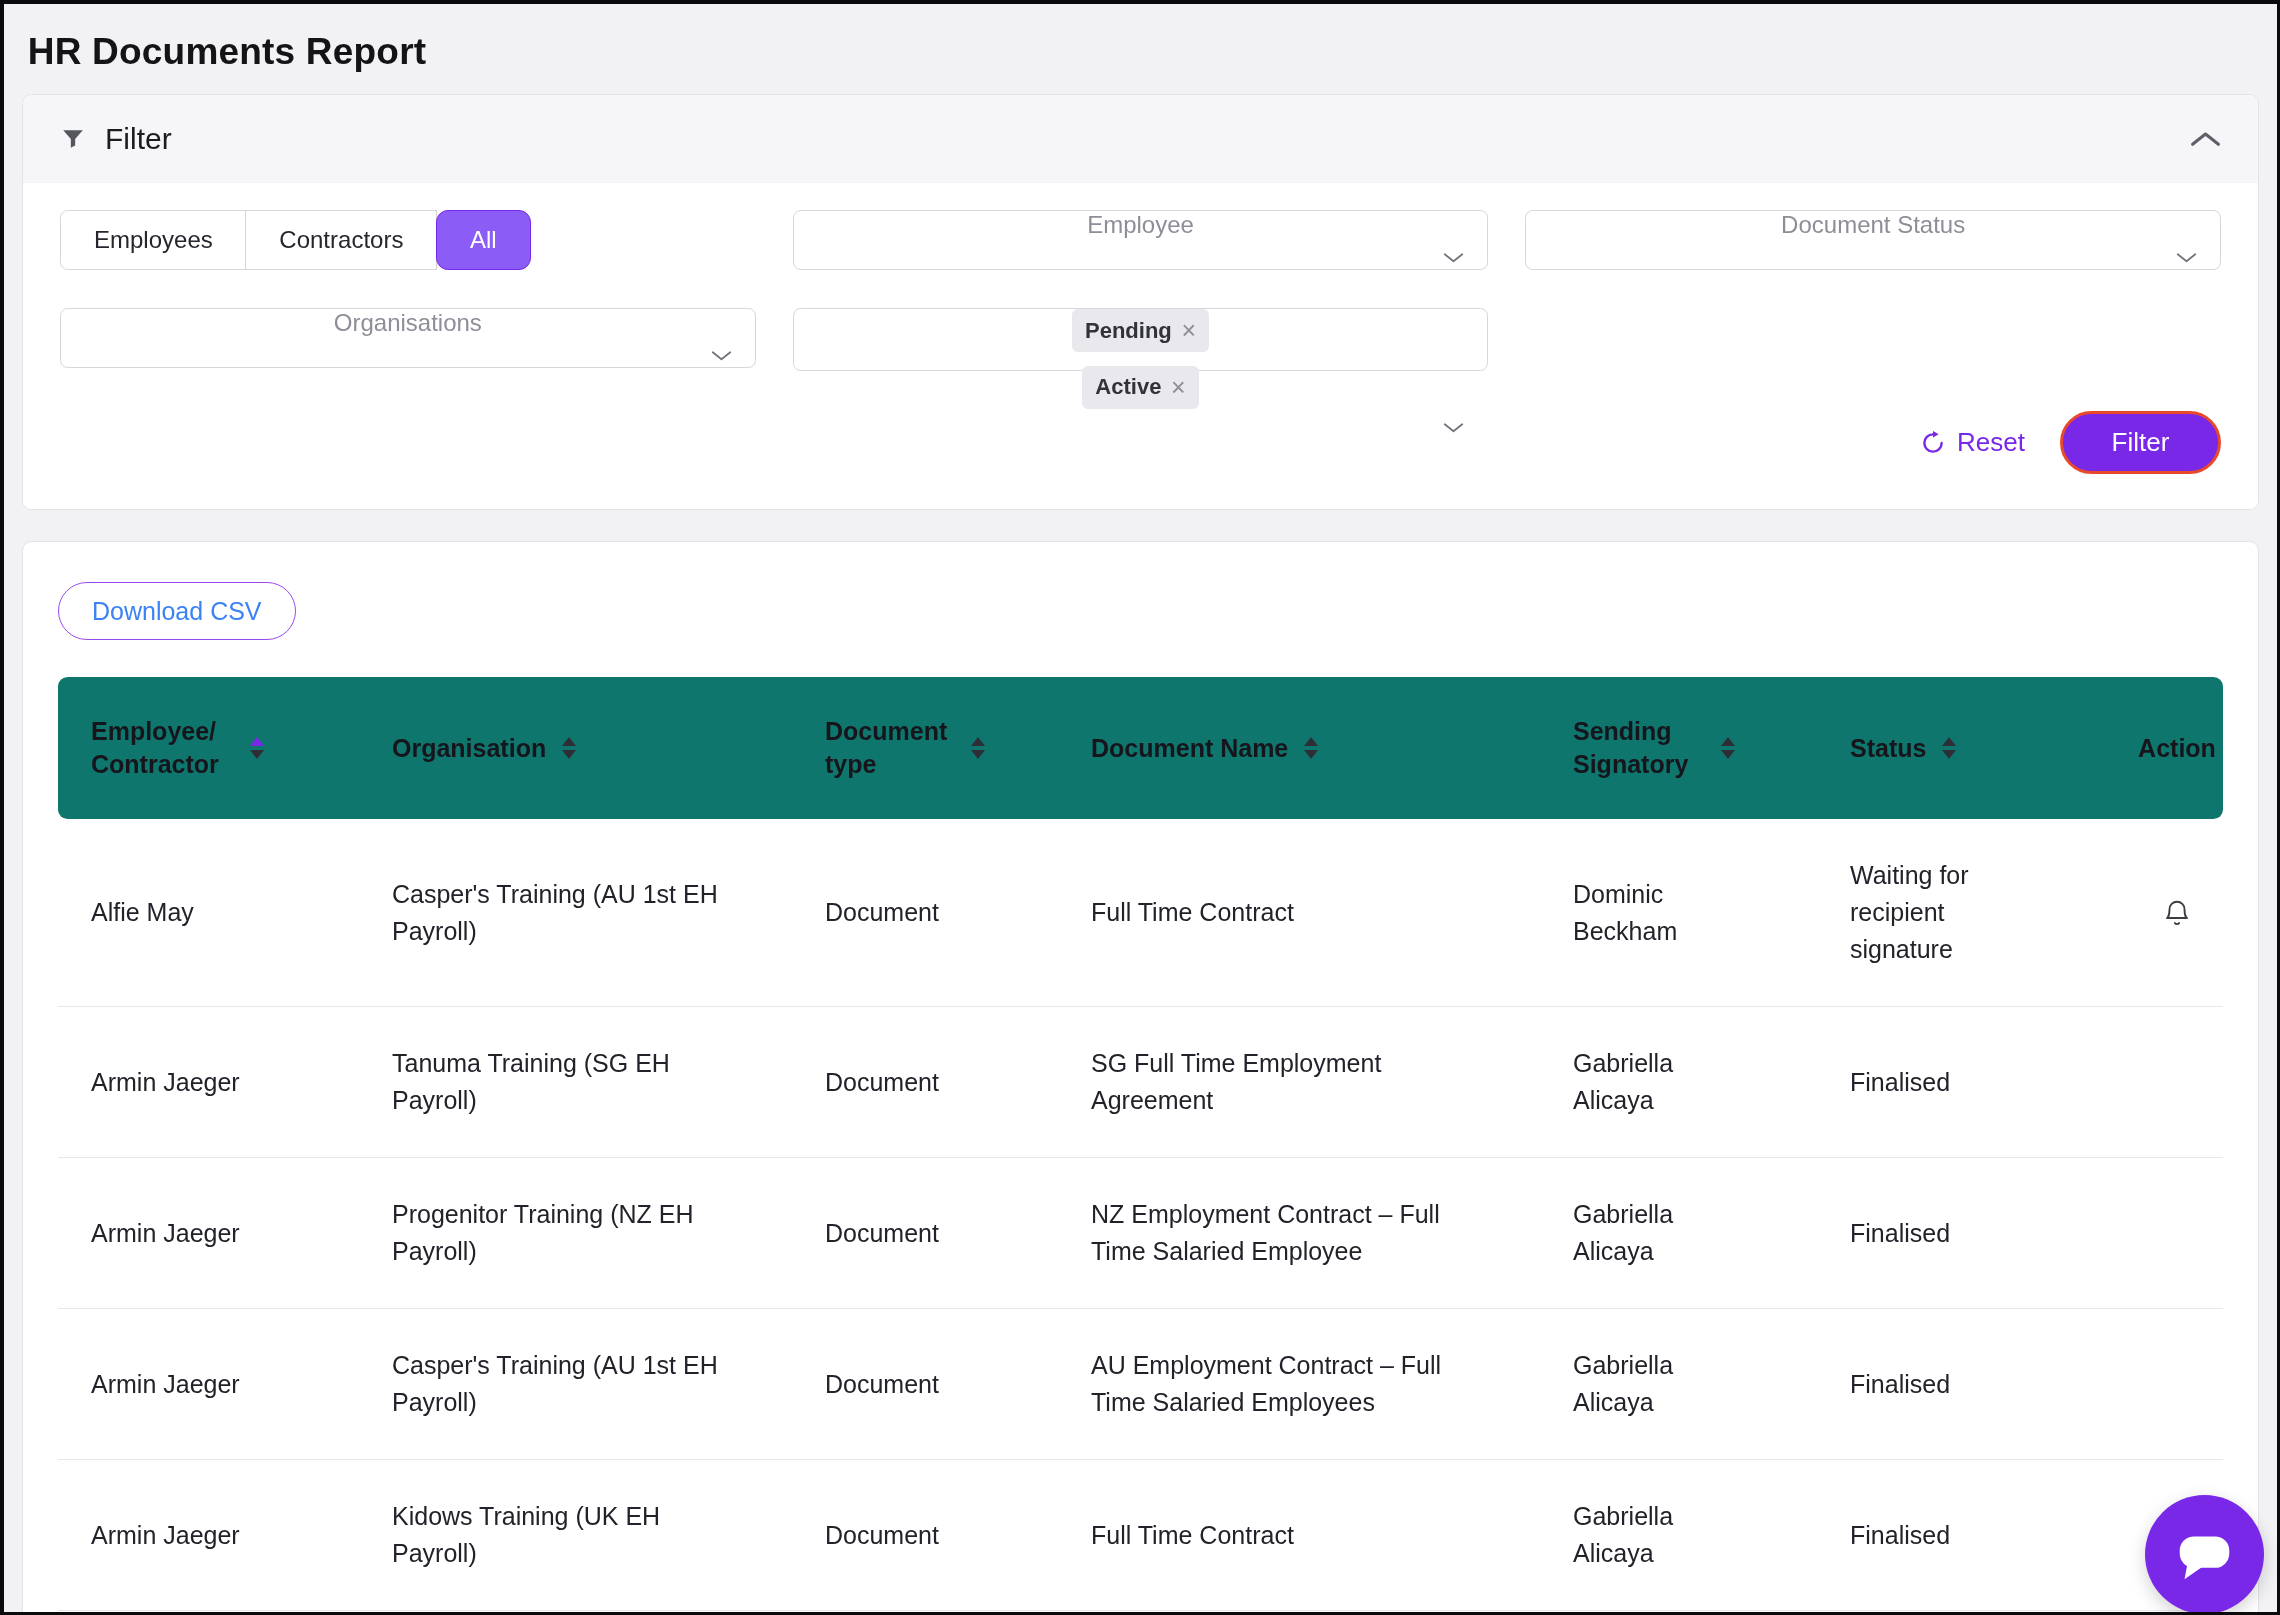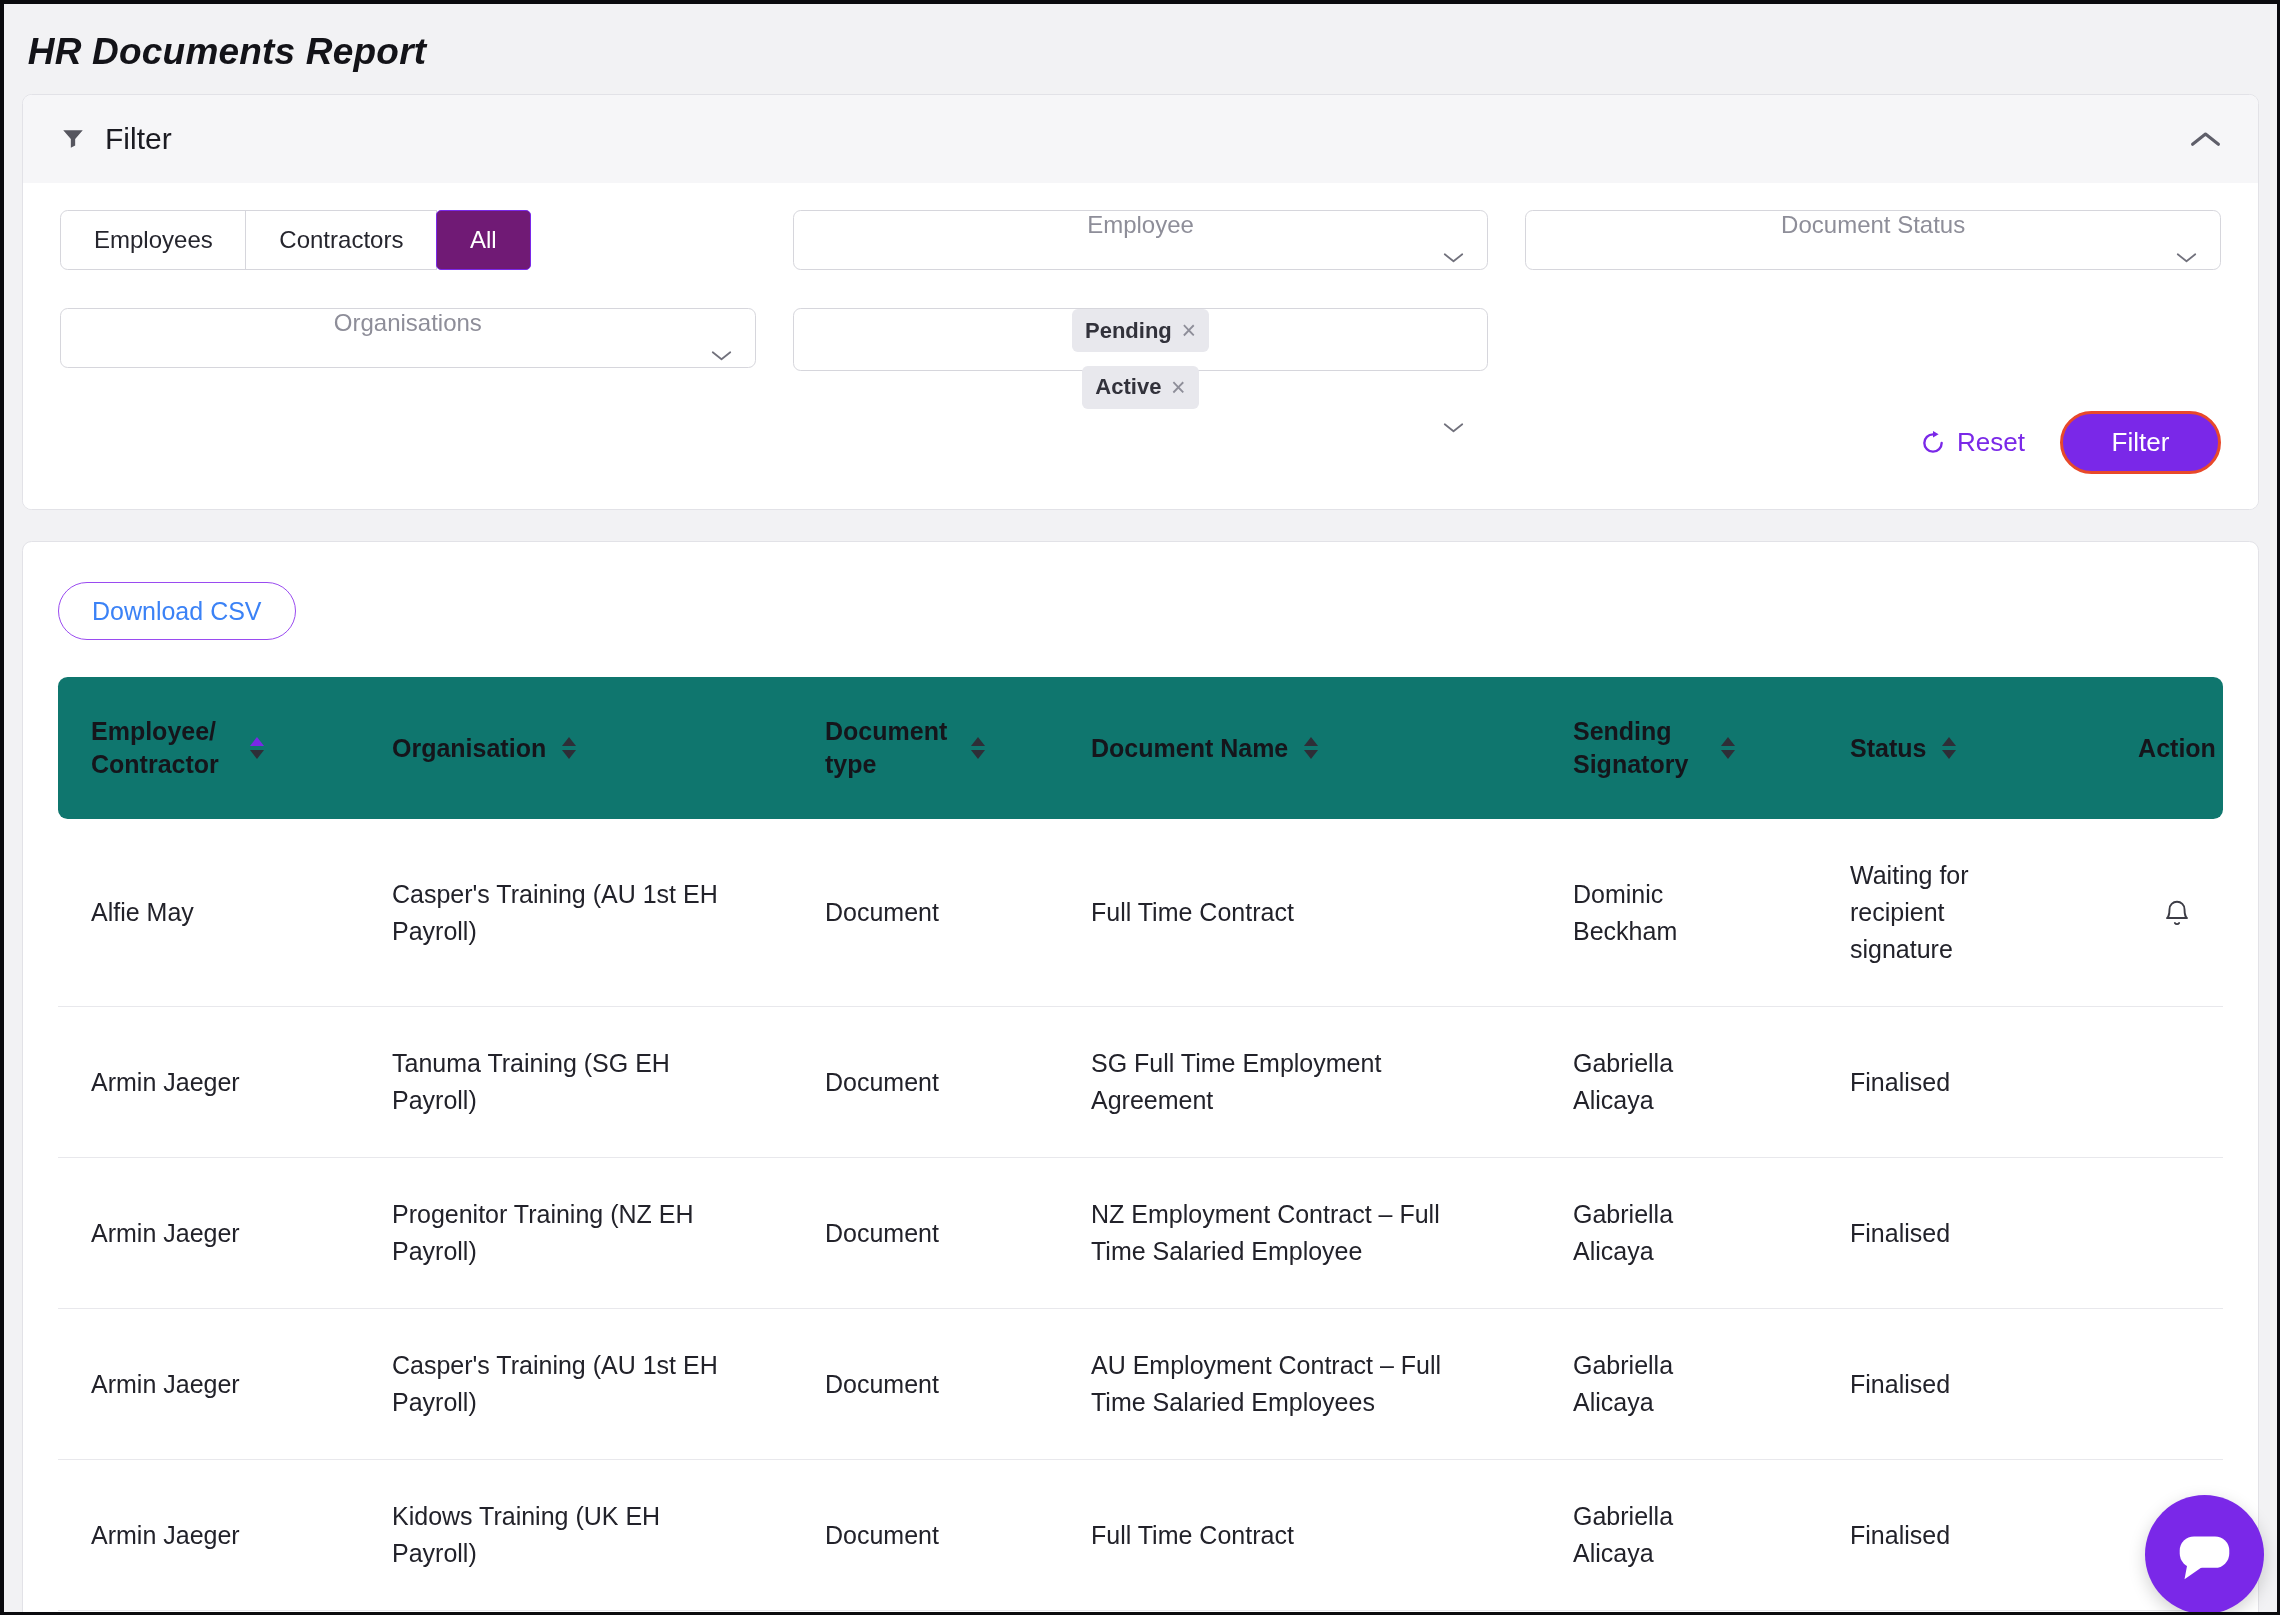--- a/index.html
+++ b/index.html
@@ -8,21 +8,21 @@
     border:4.8px solid #0b0b0e;
     background:#f2f2f4;
     font-family:"Liberation Sans", sans-serif;
     overflow:hidden;
     color:#1f1f26;
   }
   .page{ position:relative; width:100%; height:100%; padding:0 18px; }
 
   .page-title{
     font-size:37px; font-weight:700; color:#131318;
-    margin:27px 0 21px 5.8px; letter-spacing:0.2px;font-style:italic;
+    margin:27px 0 21px 5.8px; letter-spacing:0.2px;
   }
 
   
   .card{
     background:#fff;
     border:1.4px solid #e2e2e7;
     border-radius:9.6px;
   }
   .filter-card{ overflow:hidden; }
   .filter-header{
@@ -38,22 +38,22 @@
     column-gap:37px; row-gap:38px; align-items:start;
   }
   .segmented{ display:inline-flex; height:60px; }
   .seg-btn{
     background:#fff; border:1.4px solid #d6d6dc; font-size:24px; color:#26262e;
     padding:0 33px; display:flex; align-items:center; cursor:pointer;
     margin-left:-1.4px; font-family:inherit;
   }
   .seg-btn:first-child{ border-radius:7.7px 0 0 7.7px; margin-left:0; }
   .seg-btn.active{
-    background:#701a75; border-color:#7a28e8; color:#fff;
-    border-radius:5px; position:relative; z-index:1;
+    background:#8b5cf6; border-color:#7a28e8; color:#fff;
+    border-radius:12px; position:relative; z-index:1;
   }
   .select{
     height:60px; border:1.4px solid #d6d6dc; border-radius:7.7px; background:#fff;
     display:flex; align-items:center; padding:0 23px; cursor:pointer; gap:13.4px;flex-direction:column;
   }
   .select .ph{ font-size:24px; color:#8e8e99; }
   .select .chev{ margin-left:auto; display:flex; align-items:center; }
   .select.tags{ height:63px; padding:0 23px; }
   .tag{
     background:#e8e8ed; border-radius:5.8px; padding:8.6px 13.4px;

